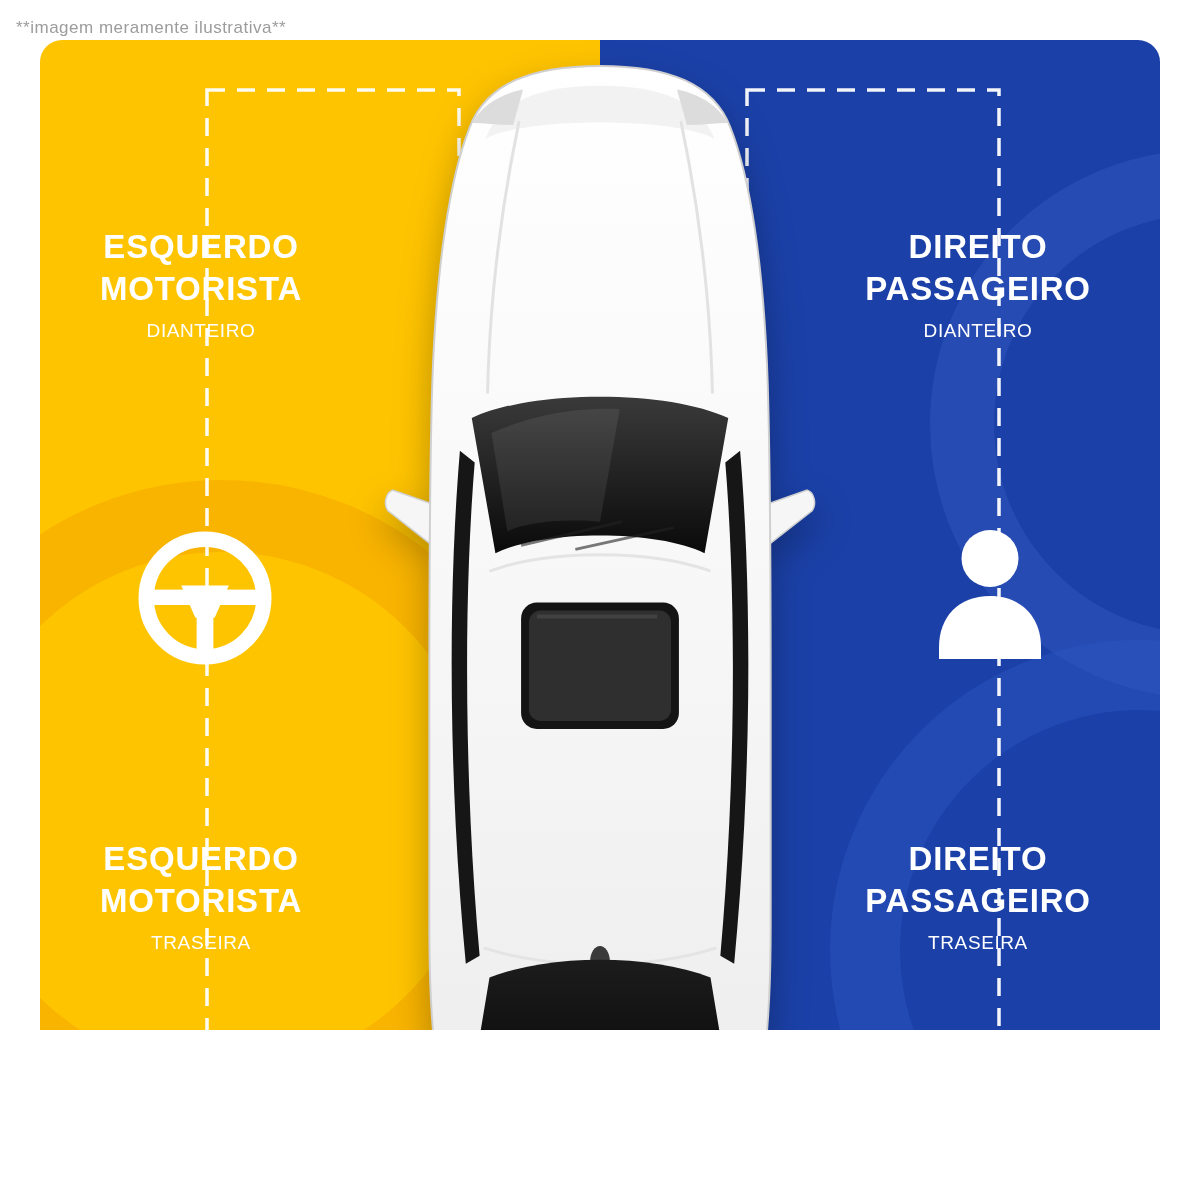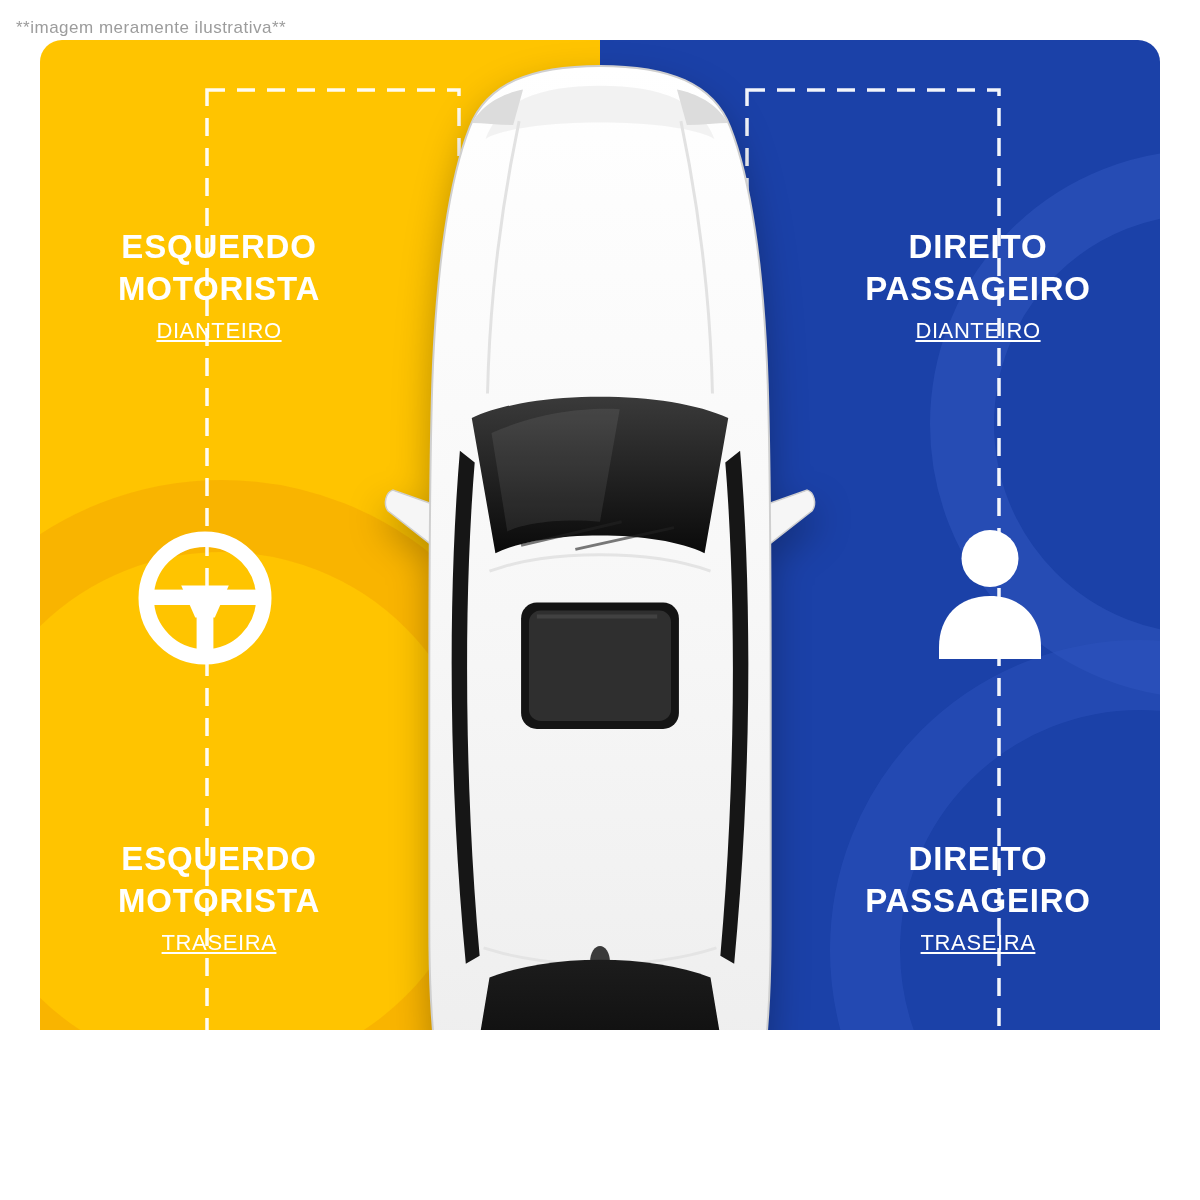--- a/index.html
+++ b/index.html
@@ -40,23 +40,23 @@
   .guide-right{left:705px;top:48px;}
 
   .label-block{
     position:absolute;z-index:3;width:320px;text-align:center;
     color:var(--label-text,#ffffff);
   }
   .label-block .l1,.label-block .l2{
     font-size:33px;font-weight:700;line-height:42px;letter-spacing:.8px;
   }
   .label-block .l3{
-    font-size:22px;font-weight:400;line-height:42px;letter-spacing:.6px;text-decoration:underline;
+    font-size:19px;font-weight:400;line-height:42px;letter-spacing:.6px;
   }
-  .lb-left{left:19px;}
+  .lb-left{left:1px;}
   .lb-right{left:778px;}
   .lb-front{top:186px;}
   .lb-rear{top:798px;}
 
   .side-icon{position:absolute;z-index:3;}
   .icon-steering{left:95px;top:488px;width:140px;height:140px;}
   .icon-person{left:875px;top:478px;width:150px;height:150px;}
 
   .car{
     position:absolute;z-index:5;left:325px;top:18px;width:470px;height:1105px;

